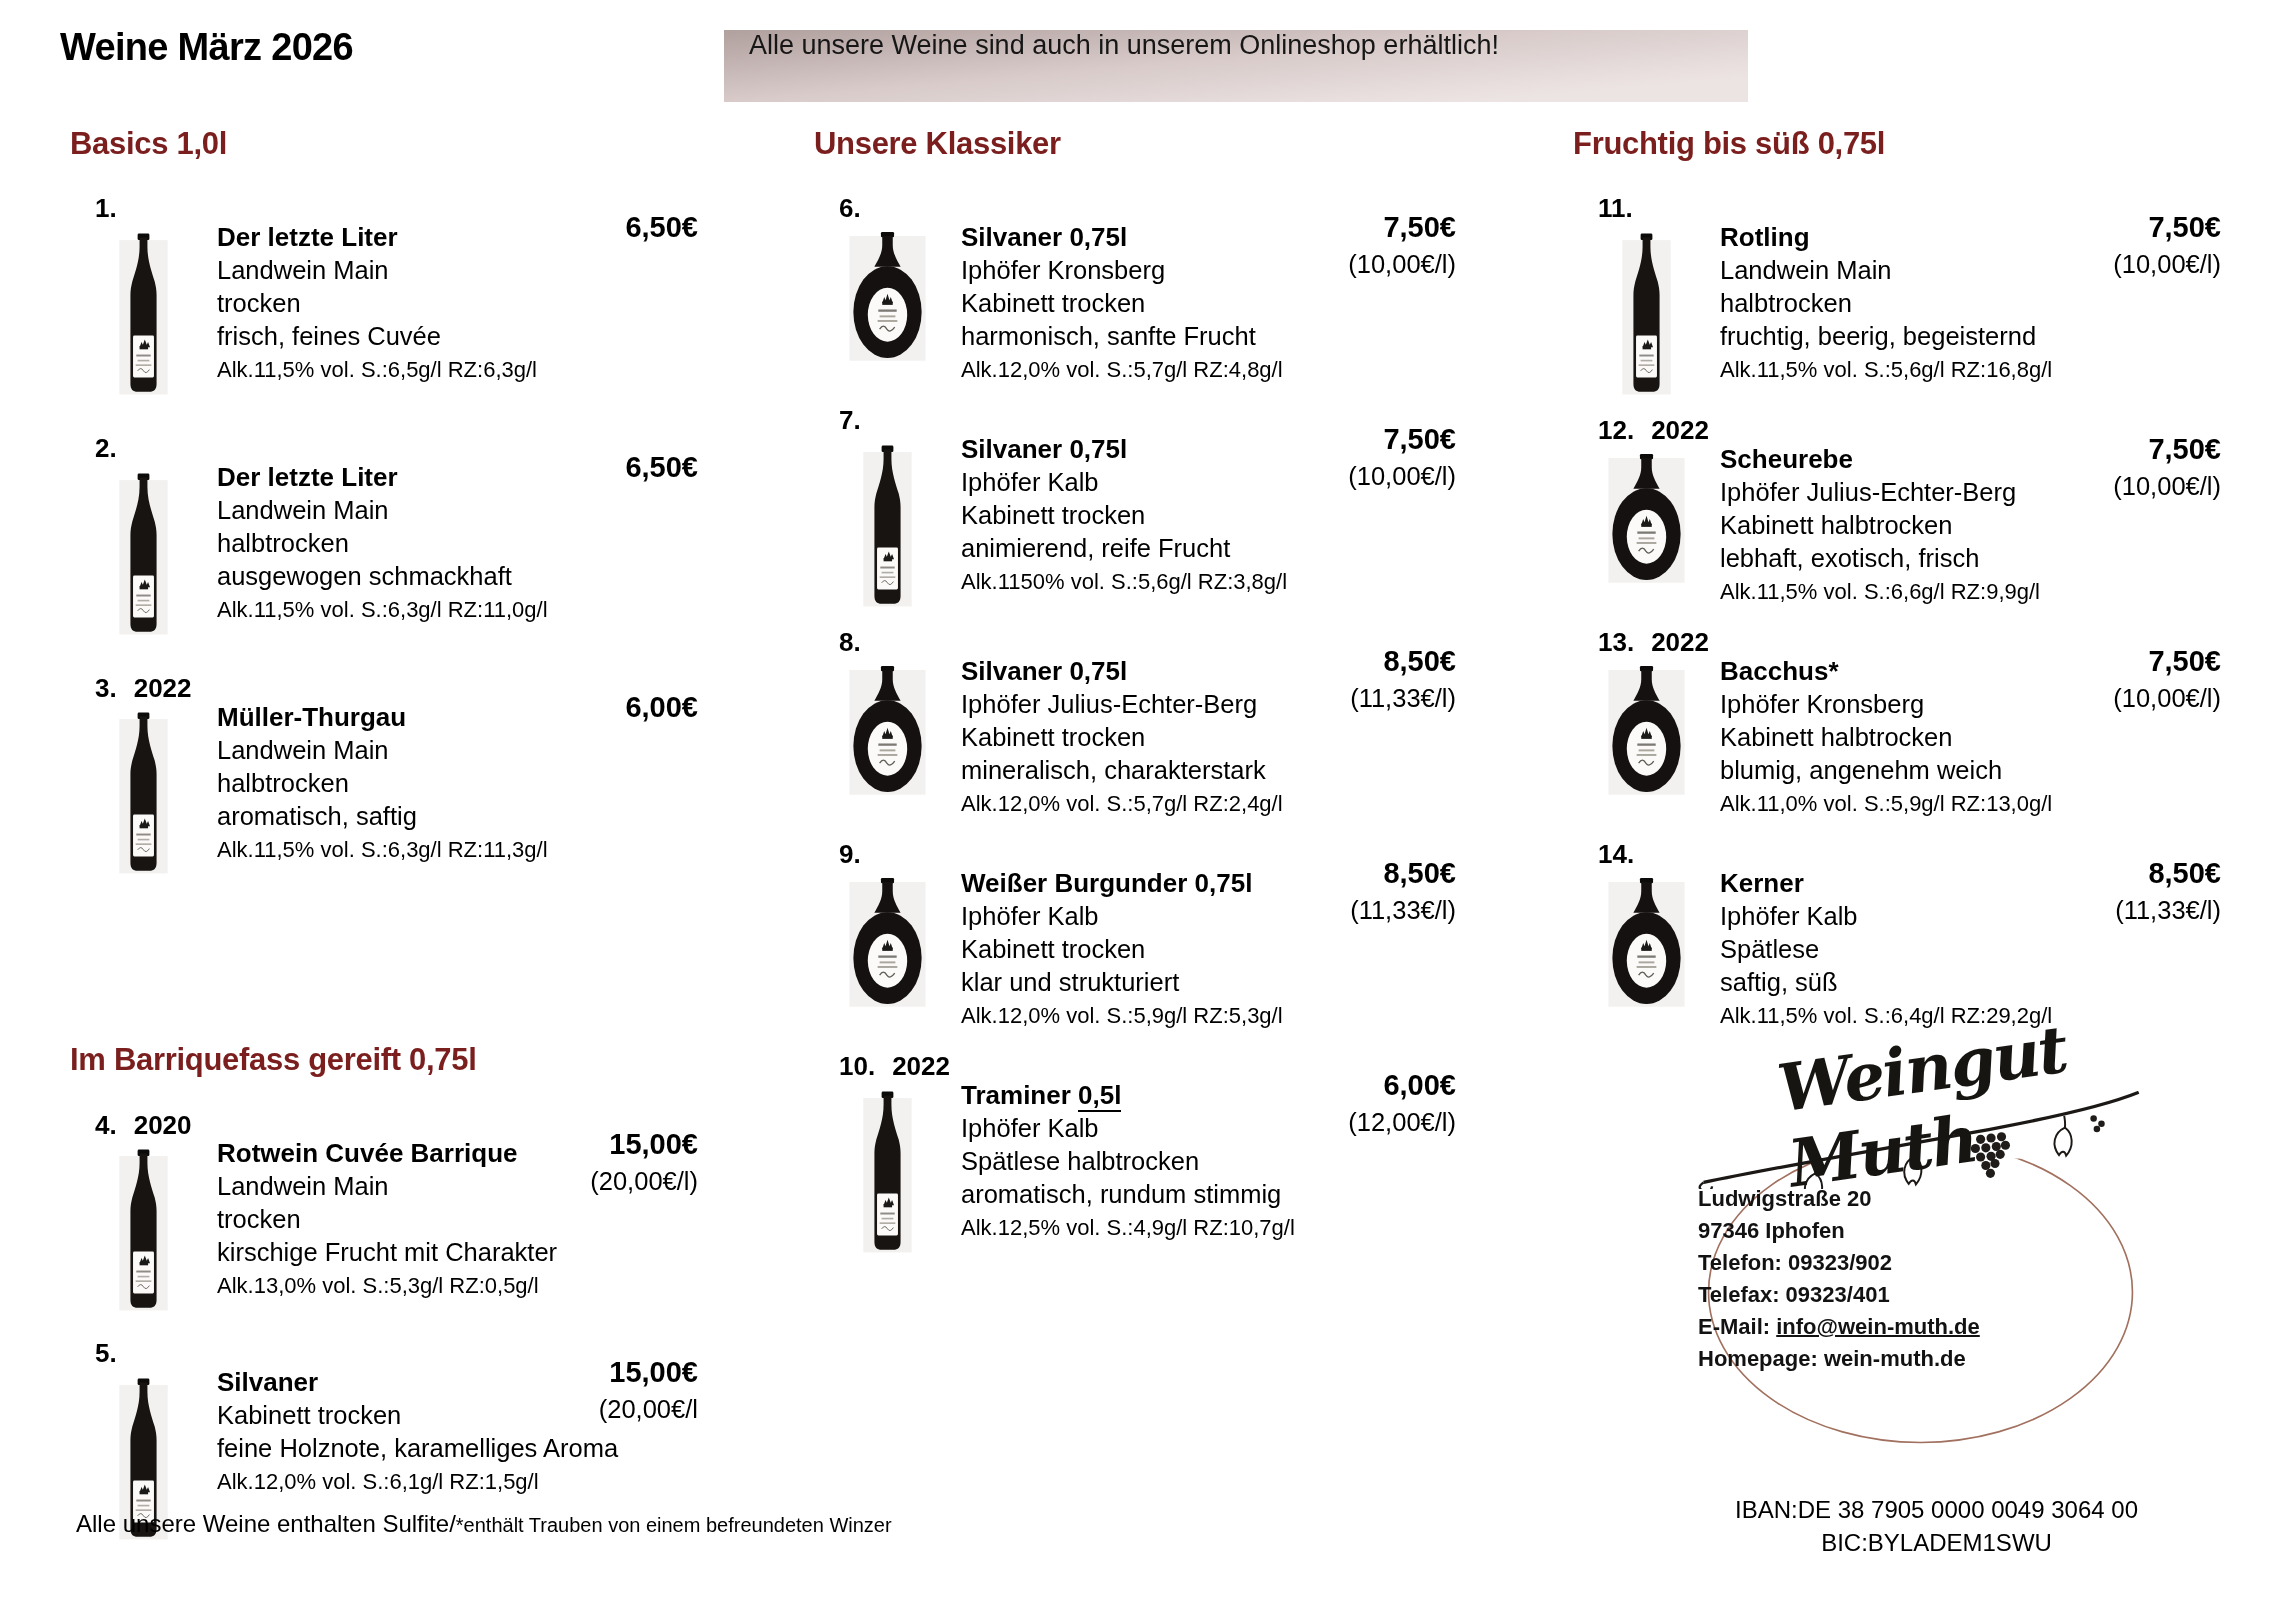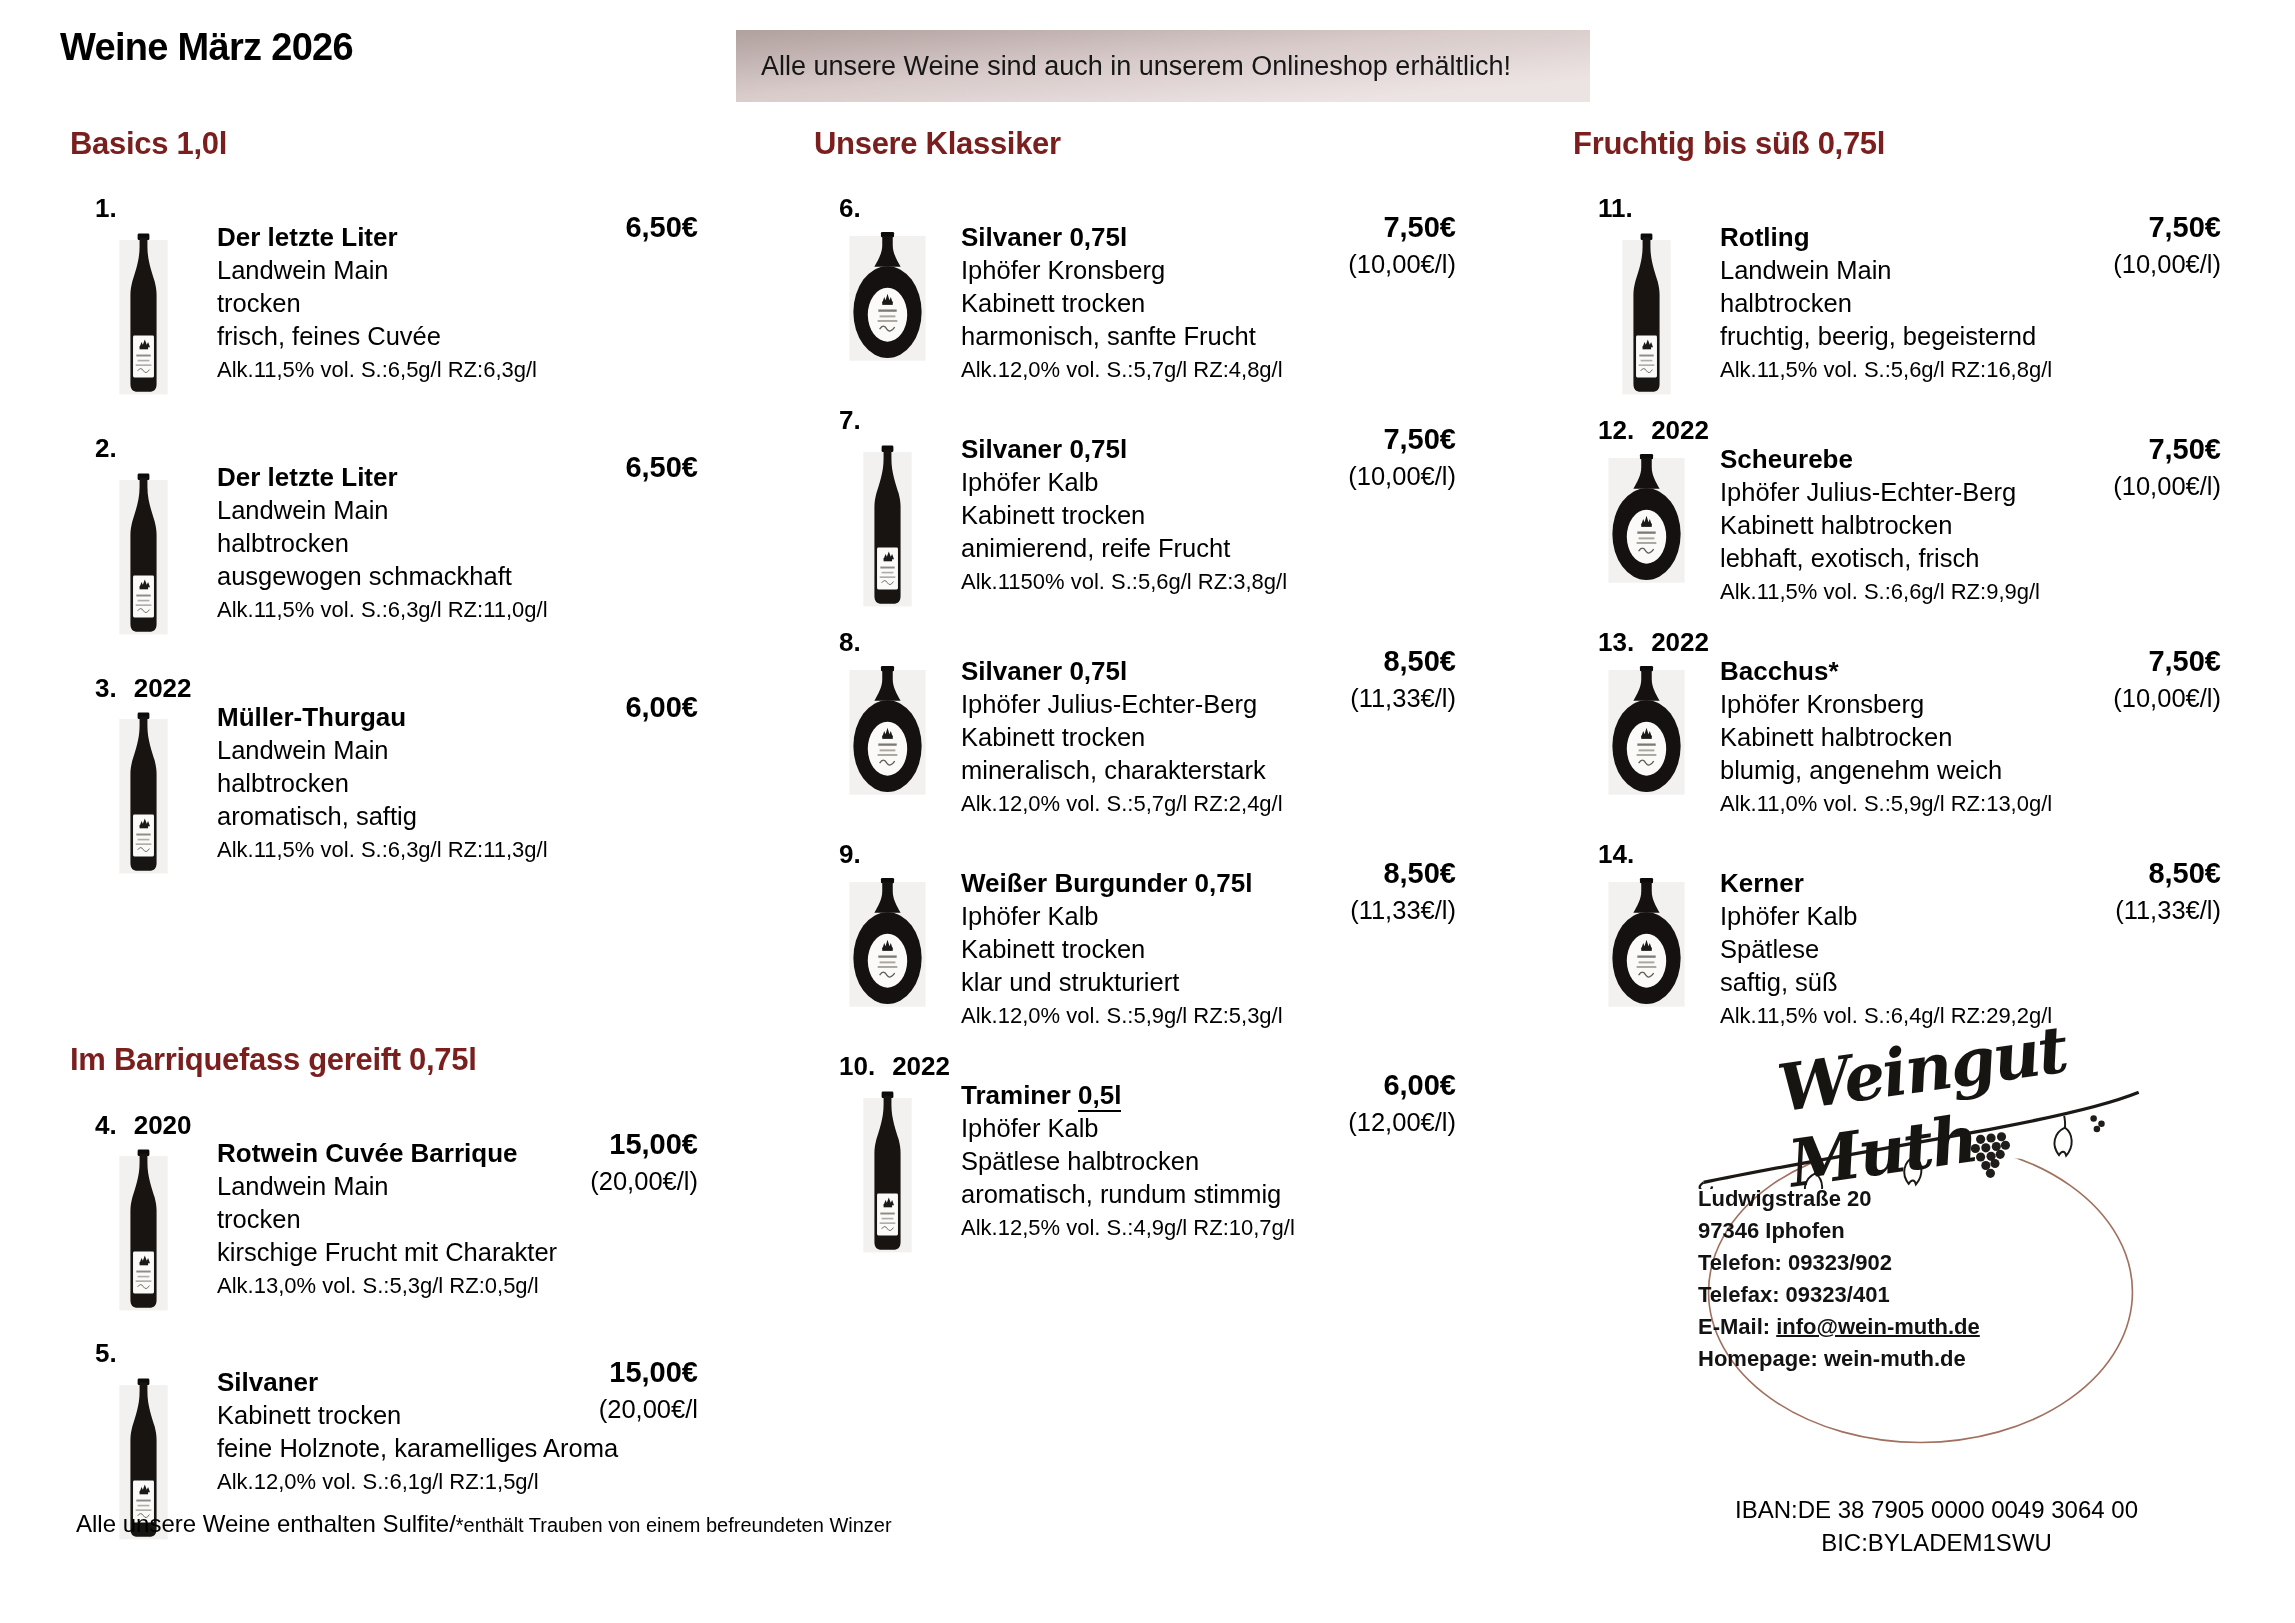--- a/index.html
+++ b/index.html
@@ -1,21 +1,21 @@
 <!DOCTYPE html>
 <html style="--heading: #7a1e1e; --banner-top: #b0a09e; --banner-bottom: #ece4e3;font-size:10.5px"><head>
 <meta charset="utf-8">
 <style>
   html,body{margin:0;padding:0;background:#ffffff;}
   .page{position:relative;width:2295px;height:1623px;background:#fff;overflow:hidden;
         font-family:"Liberation Sans",sans-serif;color:#000;padding-left:38px;}
   h1{position:absolute;left:60px;top:26px;margin:0;font-size:38px;font-weight:bold;letter-spacing:-0.7px;}
-  .banner{position:absolute;left:724px;top:30px;width:854px;height:72px;
+  .banner{position:absolute;left:724px;top:30px;width:1024px;height:72px;
           background:linear-gradient(175deg,var(--banner-top),#d8cbca 45%,var(--banner-bottom) 85%);
-          display:flex;align-items:center;margin-left:12px;}
+          display:flex;}
   .banner span{font-size:27px;padding-left:25px;color:#161616;}
   .col{position:absolute;top:126px;}
   #col1{left:70px;width:693px;}
   #col2{left:814px;width:707px;}
   #col3{left:1573px;width:713px;}
   .section-heading{margin:0 0 29px 0;font-size:31px;font-weight:bold;color:var(--heading);letter-spacing:-0.3px;}
   .section{display:block;}
   .sec-barrique{margin-top:167px;}
   .item{display:grid;grid-template-columns:147px 1fr 203px;margin-bottom:17px;}
   .sec-basics .item{margin-bottom:35px;}

